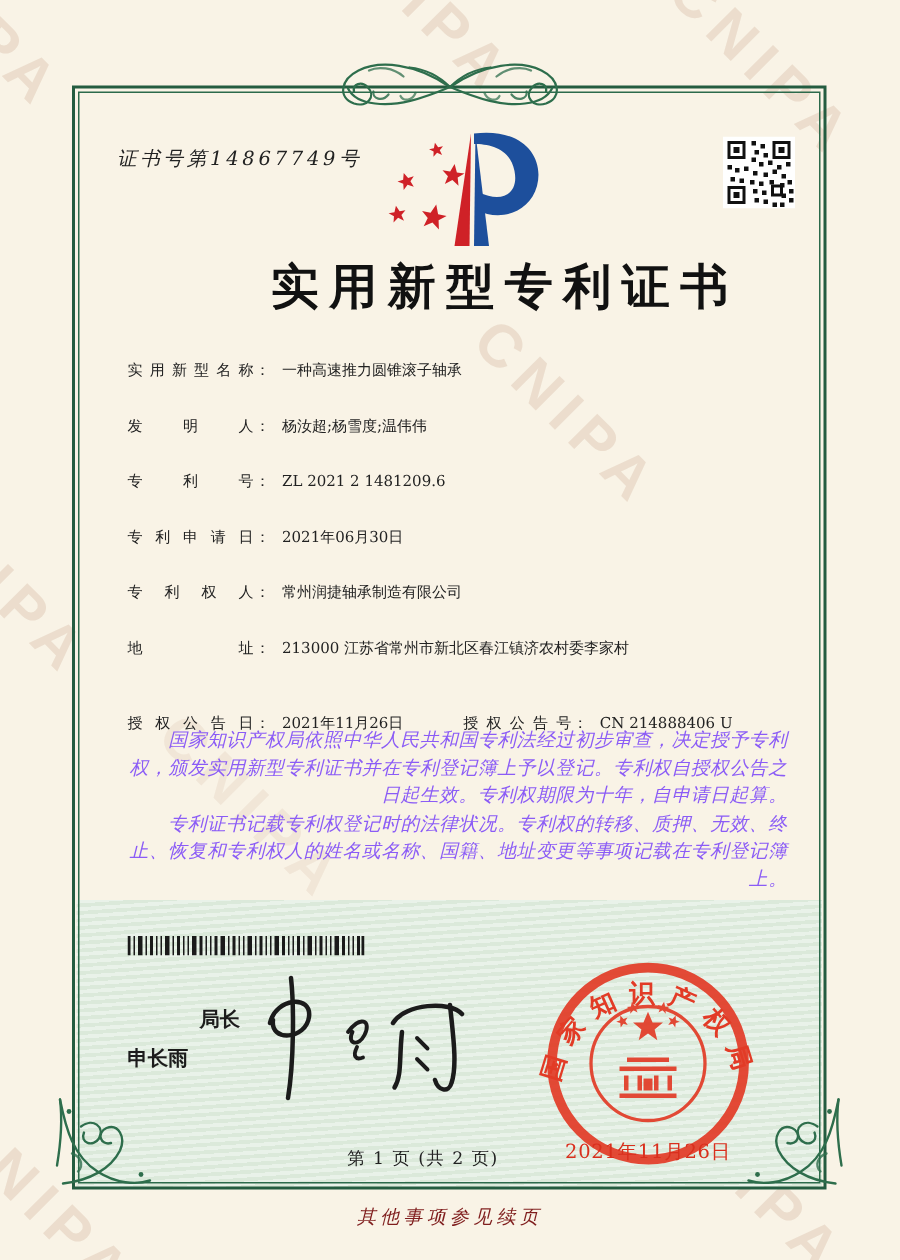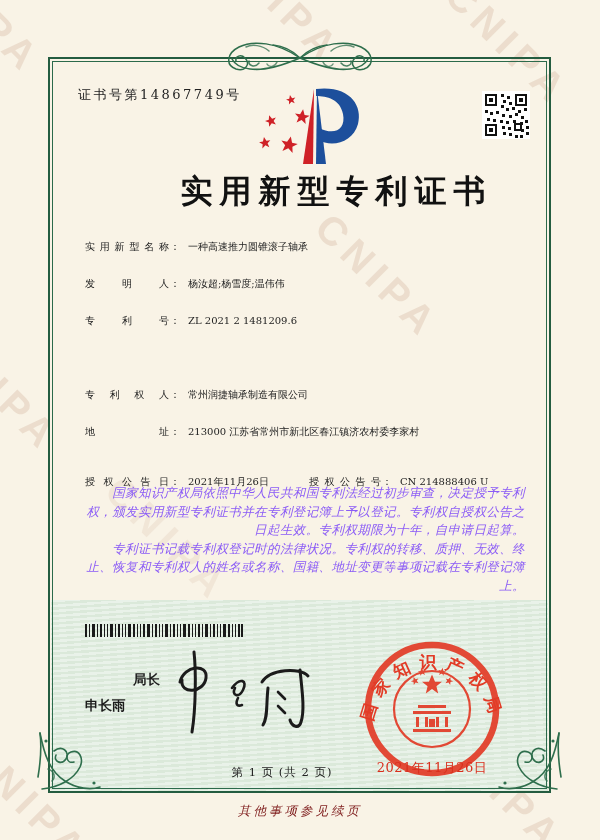--- a/index.html
+++ b/index.html
@@ -26,21 +26,21 @@
   .frame {
     position:absolute; left:48px; top:57px; width:503px; height:736px;
     border:2.5px solid #245c40; box-sizing:border-box;
   }
   .frame-inner { position:absolute; inset:2px; border:1px solid #2c6a4b; }
   .band {
     position:absolute; left:51px; top:600px; width:497px; height:192px;
     background:repeating-linear-gradient(176deg,#e9f2e9 0px,#e9f2e9 2.5px,#dbe9da 2.5px,#dbe9da 5px);
   }
   
-  .cert-no { position:absolute; left:78px; top:86px; font-size:13px; letter-spacing:2.5px; }
+  .cert-no { position:absolute; left:78px; top:97px; font-size:13px; letter-spacing:2.5px;font-style:italic; }
   .logo { position:absolute; left:256px; top:84px; }
   .qr { position:absolute; left:482px; top:91px; }
   .title {
     position:absolute; left:40px; top:170px; width:593px; text-align:center;
     font-size:32px; font-weight:bold; letter-spacing:7px; color:#111;
   }
   
   .frow { position:absolute; left:85px; font-size:10px; white-space:nowrap; }
   .flabel { display:inline-block; width:84px; text-align:justify; text-align-last:justify; }
   .fcolon { display:inline-block; margin:0 8px 0 1px; }
@@ -209,20 +209,23 @@
   <div class="title">实用新型专利证书</div>
 
   <div class="frow r0">
     <span class="flabel">实用新型名称</span><span class="fcolon">：</span><span>一种高速推力圆锥滚子轴承</span>
   </div>
   <div class="frow r1">
     <span class="flabel">发明人</span><span class="fcolon">：</span><span>杨汝超;杨雪度;温伟伟</span>
   </div>
   <div class="frow r2">
     <span class="flabel">专利号</span><span class="fcolon">：</span><span>ZL 2021 2 1481209.6</span>
+  </div>
+  <div class="frow r3">
+    <span class="flabel">专利申请日</span><span class="fcolon">：</span><span>2021年06月30日</span>
   </div>
   <div class="frow r4">
     <span class="flabel">专利权人</span><span class="fcolon">：</span><span>常州润捷轴承制造有限公司</span>
   </div>
   <div class="frow r5">
     <span class="flabel">地址</span><span class="fcolon">：</span><span>213000 江苏省常州市新北区春江镇济农村委李家村</span>
   </div>
   <div class="frow r6">
     <span class="flabel">授权公告日</span><span class="fcolon">：</span><span>2021年11月26日</span><span class="grant2"><span class="flabel">授权公告号</span><span class="fcolon">：</span><span>CN 214888406 U</span></span>
   </div>

